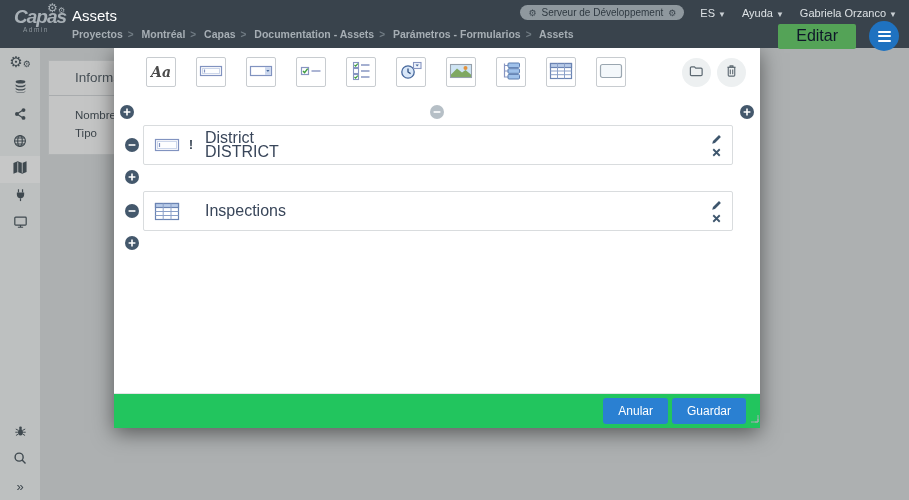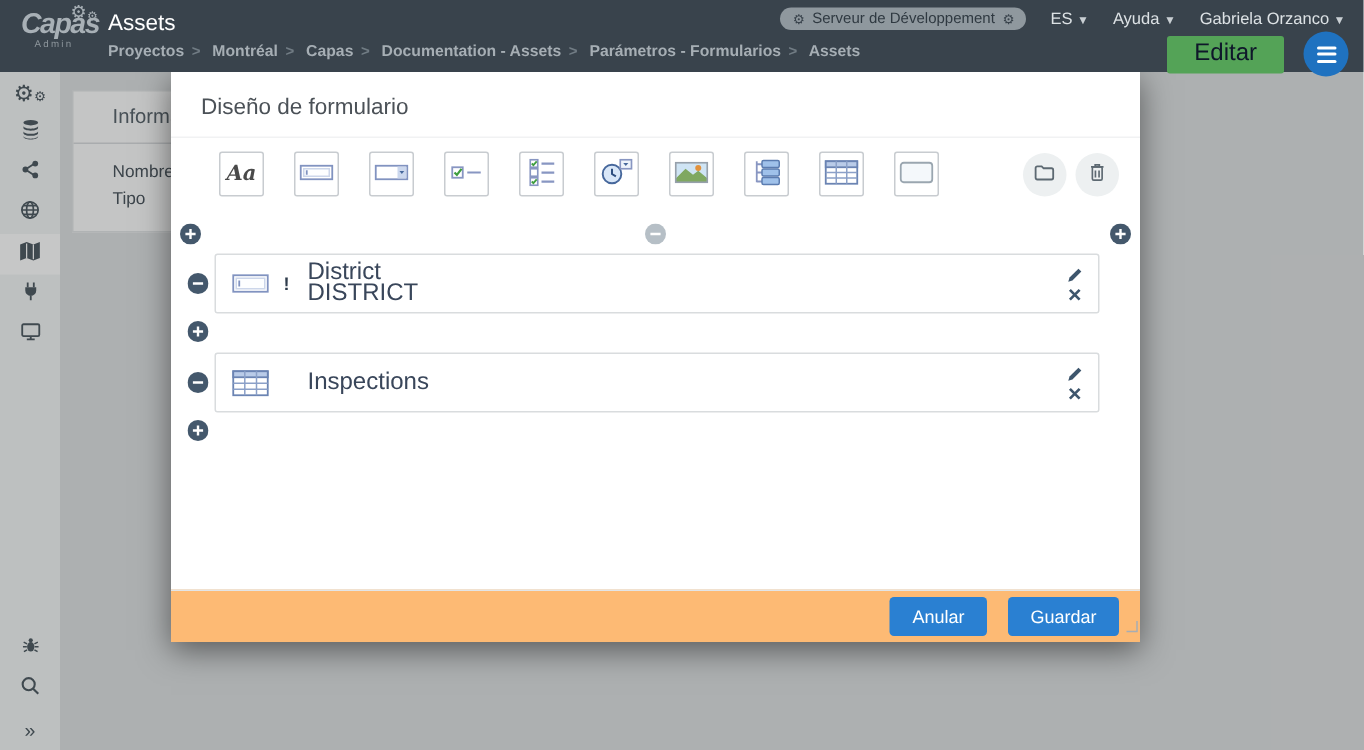--- a/index.html
+++ b/index.html
@@ -64,23 +64,23 @@
   .el-row{display:flex;align-items:center;margin-top:4px;}
   .row-minus{width:23px;display:flex;justify-content:center;}
   .el-box{flex:1;margin-right:21px;height:38px;border:1px solid #d9dcde;border-radius:2px;
           display:flex;align-items:center;background:#fff;}
   .el-type-icon{margin:0 9px 0 10px;display:flex;}
   .el-req{min-width:16px;font-weight:bold;font-size:12px;color:#2f3c4c;}
   .el-labels{flex:1;font-size:16px;color:#39465a;line-height:14.5px;}
   .el-actions{display:flex;flex-direction:column;align-items:center;gap:3px;margin-right:10px;color:#3e566d;}
   .el-actions .icbtn{color:#3e566d;}
   .add-row{padding:5px 0 3px 4.5px;}
-  .modal-footer{position:absolute;left:0;right:0;bottom:0;height:34px;background:#fdba74;
+  .modal-footer{position:absolute;left:0;right:0;bottom:0;height:34px;background:#22c55e;
                 border-top:1px solid #e3e5e6;display:flex;align-items:center;justify-content:flex-end;
-                padding-right:14px;gap:14px;padding-left:30px;}
+                padding-right:14px;gap:4px;padding-left:30px;}
   .blue-btn{background:#2a80d2;color:#fff;border:none;border-radius:3px;font-size:12px;
             padding:6px 15px;cursor:pointer;}
   .resize-handle{position:absolute;right:1px;bottom:1px;color:#a6adb3;cursor:nwse-resize;}
 </style>
 </head>
 <body>
 
 <div class="topbar">
   <div class="logo">
     <span class="logo-main">Capas</span>
@@ -186,21 +186,20 @@
   <div class="info-head">Información</div>
   <div class="info-body">
     <div>Nombre</div>
     <div>Tipo</div>
   </div>
 </div>
 
 <div class="overlay"></div>
 
 <div class="modal">
-  <div class="modal-title">Diseño de formulario</div>
 
   <div class="mtoolbar">
     <button class="tool-btn">
       <span class="aa">Aa</span>
     </button>
     <button class="tool-btn">
       <span><svg width="24" height="20" viewBox="0 0 24 20">
             <rect x="1.5" y="5.5" width="21" height="9" fill="#fff" stroke="#8193c0" stroke-width="1.2"></rect>
             <rect x="3.5" y="7.5" width="17" height="5" fill="#fdfeff" stroke="#ccd6ea" stroke-width="1"></rect>
             <path d="M5.5 8.5v3" stroke="#8193c0" stroke-width="1.2"></path>

